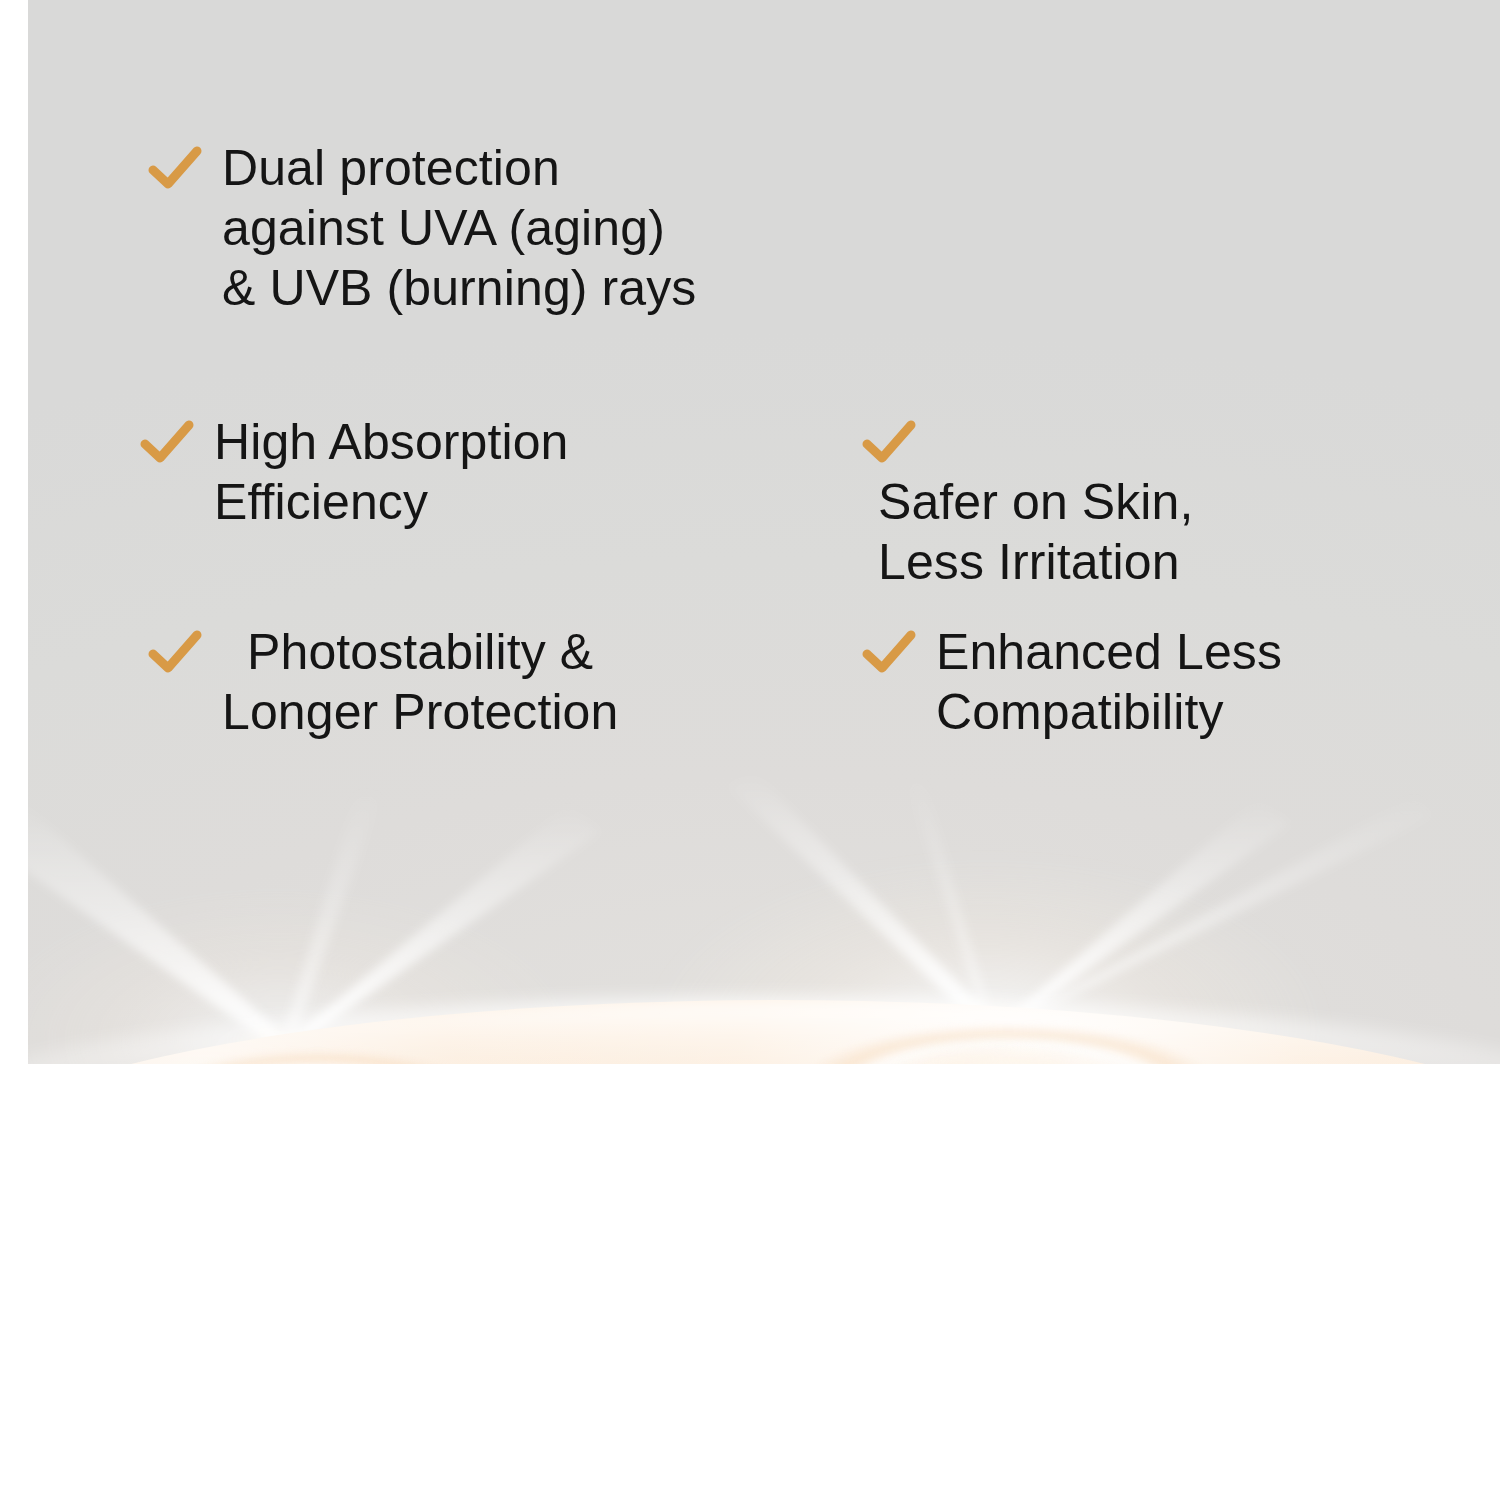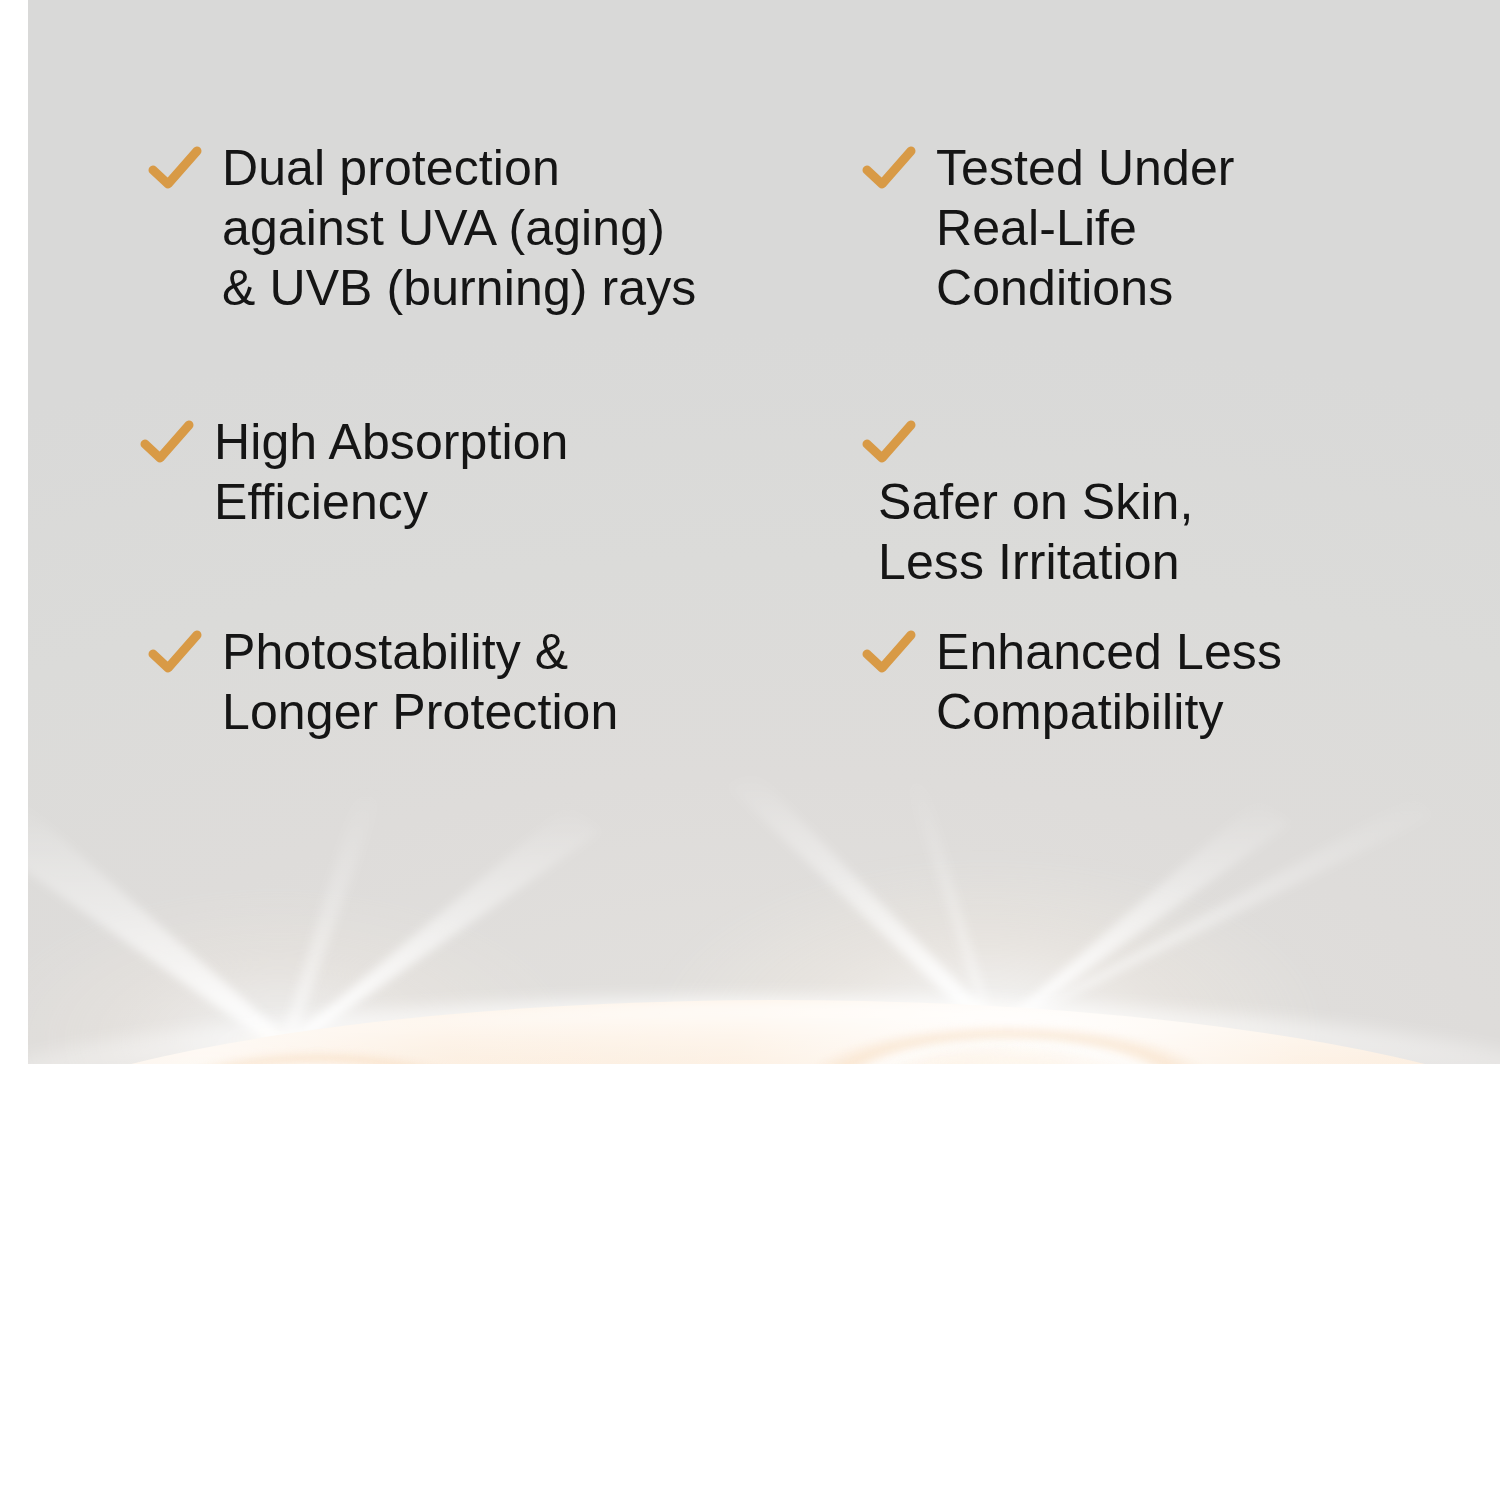--- a/index.html
+++ b/index.html
@@ -204,21 +204,21 @@
     font-size: 50px;
     line-height: 1.20;
     font-weight: 500;
     letter-spacing: .1px;
     white-space: pre-line;
   }
 
   
   .f-1 { left: 118px; top: 138px; width: 640px; }
   .f-3 { left: 110px; top: 412px; width: 640px; }
-  .f-5 { left: 118px; top: 622px; width: 640px; }
+  .f-5 { left: 118px; top: 622px; width: 640px; text-align: center; }
   
   .f-2 { left: 832px; top: 138px; width: 540px; }
   .f-4 { left: 832px; top: 412px; width: 540px; flex-direction: column; }
   .f-6 { left: 832px; top: 622px; width: 540px; }
 </style>
 </head>
 <body>
 
 <div id="canvas">
 
@@ -337,30 +337,20 @@
       <span class="check">
         <svg viewBox="0 0 58 58">
             <path d="M7 30 L22 44 L51 11" fill="none" stroke="#d89a46" stroke-width="9" stroke-linecap="round" stroke-linejoin="round"></path>
           </svg>
       </span>
       <span class="ftext">Dual protection
 against UVA (aging)
 &amp; UVB (burning) rays</span>
     </div>
 
-    <div class="feature f-2">
-      <span class="check">
-        <svg viewBox="0 0 58 58">
-            <path d="M7 30 L22 44 L51 11" fill="none" stroke="#d89a46" stroke-width="9" stroke-linecap="round" stroke-linejoin="round"></path>
-          </svg>
-      </span>
-      <span class="ftext">Tested Under
-Real-Life
-Conditions</span>
-    </div>
 
     <div class="feature f-3">
       <span class="check">
         <svg viewBox="0 0 58 58">
             <path d="M7 30 L22 44 L51 11" fill="none" stroke="#d89a46" stroke-width="9" stroke-linecap="round" stroke-linejoin="round"></path>
           </svg>
       </span>
       <span class="ftext">High Absorption
 Efficiency</span>
     </div>

